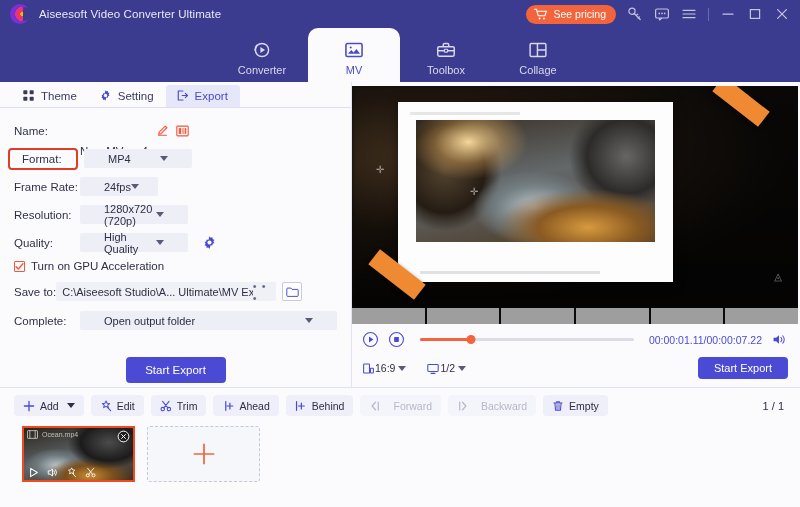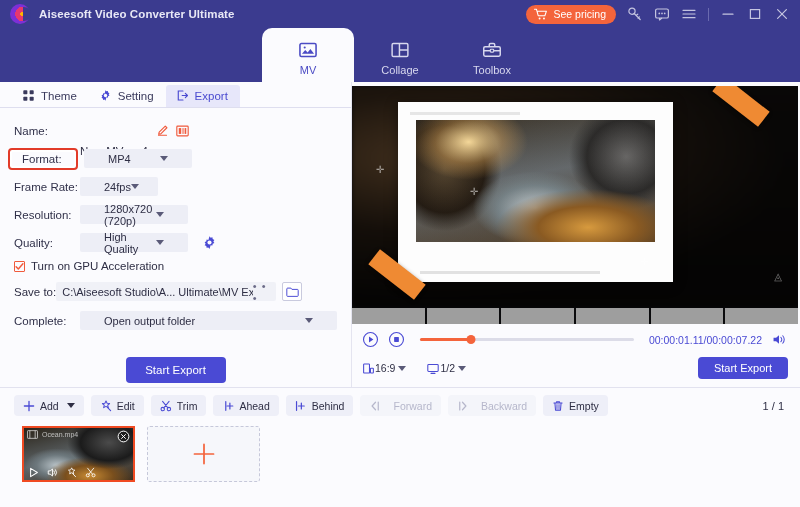--- a/index.html
+++ b/index.html
@@ -11,21 +11,21 @@
     position: relative;
   }
   .app { width: 800px; height: 507px; position: relative; background: #3b3b8f; }
 
   
   .titlebar {
     height: 28px; background: #3b3b8f;
     display: flex; align-items: center; padding: 0 10px;
     position: relative;
   }
-  .logo-wrap { display:flex; align-items:center; gap:9px;font-weight:bold; }
+  .logo-wrap { display:flex; align-items:center; gap:9px; }
   .logo {
     width: 20px; height: 20px; border-radius: 50%;
     background: radial-gradient(circle at 62% 50%, #ffb400 0 14%, #e8376f 15% 45%, #7d2fd6 46% 100%);
     position: relative;
   }
   .logo::after{
     content:""; position:absolute; right:-1px; top:3px; width:8px; height:14px;
     background:#3b3b8f; border-radius:0 8px 8px 0;
   }
   .app-title { color:#e8e8f6; font-size:11.5px; letter-spacing:.1px; }
@@ -244,43 +244,51 @@
       <svg class="wicon" viewBox="0 0 16 16">
         <rect x="3.4" y="3.6" width="9.2" height="8.8" fill="none" stroke="#e3e3f2" stroke-width="1.2"></rect>
       </svg>
       <svg class="wicon" viewBox="0 0 16 16">
         <path d="M3.6 3.6l8.8 8.8M12.4 3.6l-8.8 8.8" stroke="#e3e3f2" stroke-width="1.2" stroke-linecap="round"></path>
       </svg>
     </div>
   </div>
 
   <div class="maintabs">
+    <div class="mtab">
+      <svg width="22" height="22" viewBox="0 0 24 24">
+        <circle cx="12" cy="12" r="7.2" fill="none" stroke="#d8d8ee" stroke-width="1.6"></circle>
+        <path d="M10.2 8.8l5.2 3.2-5.2 3.2z" fill="#d8d8ee"></path>
+        <path d="M4.4 12a7.6 7.6 0 0 1 2-5.1" fill="none" stroke="#d8d8ee" stroke-width="1.6" stroke-linecap="round"></path>
+      </svg>
+      <span>Converter</span>
+    </div>
     <div class="mtab active">
       <svg width="22" height="22" viewBox="0 0 24 24">
         <rect x="3.2" y="5" width="17.6" height="14" rx="1.6" fill="none" stroke="#4b4bc4" stroke-width="1.7"></rect>
         <path d="M5.4 16.2l3.6-4.2 2.6 2.6 3-3.6 4 5.2z" fill="#4b4bc4"></path>
         <circle cx="8.4" cy="9.2" r="1.15" fill="#4b4bc4"></circle>
       </svg>
       <span>MV</span>
-    </div>
-    <div class="mtab">
-      <svg width="22" height="22" viewBox="0 0 24 24">
-        <rect x="3.4" y="5" width="17.2" height="14" rx="1.4" fill="none" stroke="#d8d8ee" stroke-width="1.6"></rect>
-        <path d="M11.4 5v14M11.4 12h9.2" stroke="#d8d8ee" stroke-width="1.6"></path>
-      </svg>
-      <span>Collage</span>
     </div>
     <div class="mtab">
       <svg width="22" height="22" viewBox="0 0 24 24">
         <rect x="3" y="8.4" width="18" height="10.4" rx="1.5" fill="none" stroke="#d8d8ee" stroke-width="1.6"></rect>
         <path d="M9 8.4V6.4a1.5 1.5 0 0 1 1.5-1.5h3A1.5 1.5 0 0 1 15 6.4v2" fill="none" stroke="#d8d8ee" stroke-width="1.6"></path>
         <path d="M3 12.8h18" stroke="#d8d8ee" stroke-width="1.6"></path>
         <rect x="10.2" y="11.1" width="3.6" height="3.2" rx=".6" fill="#3b3b8f" stroke="#d8d8ee" stroke-width="1.2"></rect>
       </svg>
       <span>Toolbox</span>
+    </div>
+    <div class="mtab">
+      <svg width="22" height="22" viewBox="0 0 24 24">
+        <rect x="3.4" y="5" width="17.2" height="14" rx="1.4" fill="none" stroke="#d8d8ee" stroke-width="1.6"></rect>
+        <path d="M11.4 5v14M11.4 12h9.2" stroke="#d8d8ee" stroke-width="1.6"></path>
+      </svg>
+      <span>Collage</span>
     </div>
   </div>
 
   <div class="body">
 
     <div class="left">
       <div class="subtabs">
         <div class="stab">
           <svg width="13" height="13" viewBox="0 0 16 16">
             <rect x="1.6" y="1.6" width="5" height="5" rx="1" fill="#3a3a5c"></rect>

